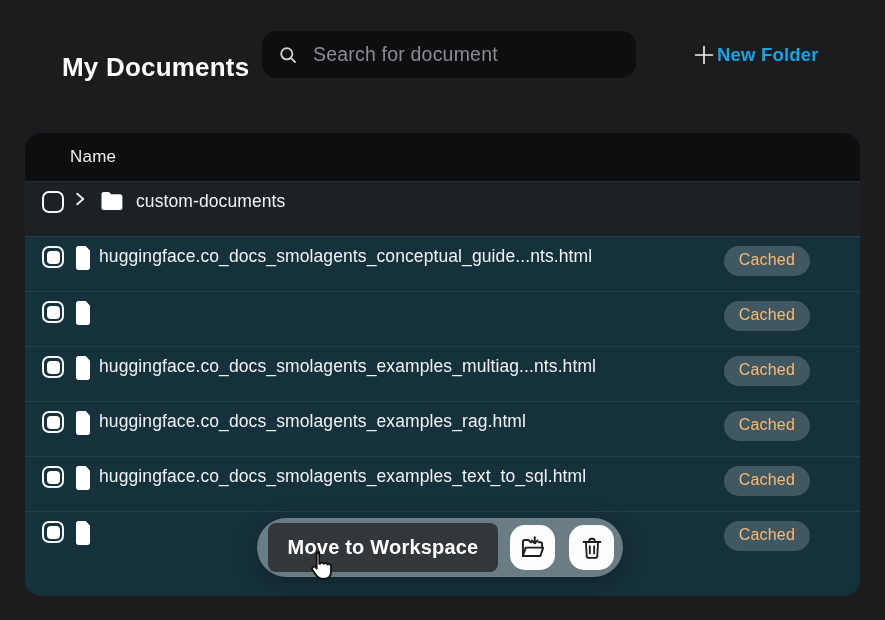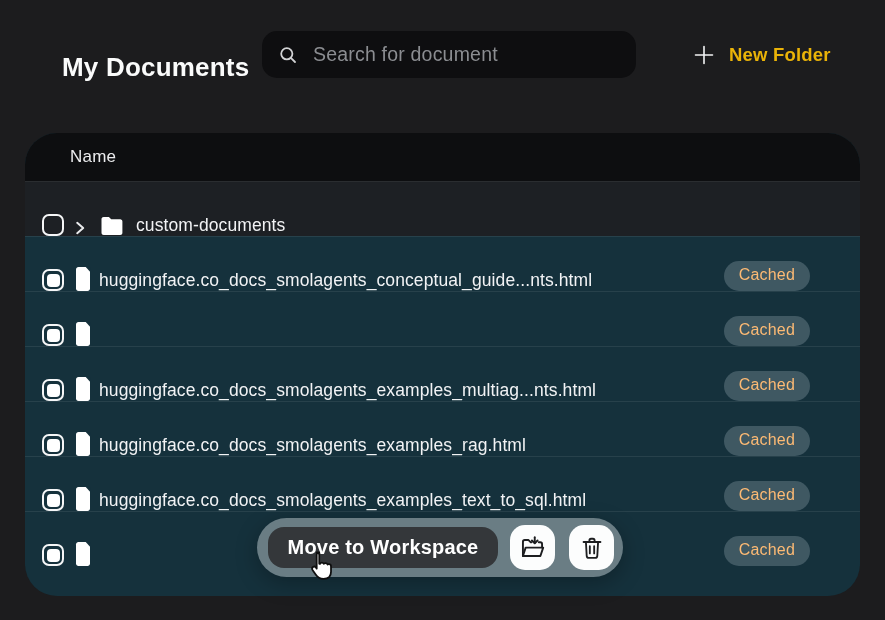--- a/index.html
+++ b/index.html
@@ -21,36 +21,36 @@
     padding:0 16px;box-sizing:border-box;
   }
   .search svg{flex:none;}
   .search input{
     flex:1;background:transparent;border:none;outline:none;
     color:#e6e7e9;font-size:19.5px;font-family:inherit;letter-spacing:.2px;
   }
   .search input::placeholder{color:#8b8d91;}
   .new-folder{
     position:absolute;left:686px;top:33px;height:44px;
-    display:flex;align-items:center;gap:13px;
+    display:flex;align-items:center;gap:1px;
     background:transparent;border:none;cursor:pointer;
-    color:#eab308;font-size:18.5px;font-weight:700;font-family:inherit;letter-spacing:.2px;
+    color:#0ea5e9;font-size:18.5px;font-weight:700;font-family:inherit;letter-spacing:.2px;
   }
   
   .doc-table{
     position:absolute;left:25px;top:133px;width:835px;height:463px;
-    border-radius:32px;overflow:hidden;background:#15313c;
+    border-radius:16px;overflow:hidden;background:#15313c;
   }
   .thead{
     height:48px;background:#0d0e10;display:flex;align-items:center;
     padding-left:45px;color:#ebecee;font-size:17px;letter-spacing:.2px;
   }
   .row{
-    height:55px;display:flex;align-items:flex-end;
-    padding:4px 50px 0 17px;box-sizing:border-box;
+    height:55px;display:flex;align-items:flex-start;
+    padding:9px 50px 0 17px;box-sizing:border-box;
     border-top:1px solid rgba(255,255,255,.08);
   }
   .row.plain{background:#1d2024;border-top-color:rgba(255,255,255,.06);}
   .row.selected{background:#15313c;}
   .checkbox{
     width:22px;height:22px;flex:none;position:relative;
     border:2px solid #f5f6f7;border-radius:7px;box-sizing:border-box;cursor:pointer;
   }
   .checkbox.checked::after{
     content:"";position:absolute;inset:2.5px;background:#fff;border-radius:4px;
@@ -69,22 +69,22 @@
   }
   
   .sel-toolbar{
     position:absolute;left:257px;top:518px;width:366px;height:59px;
     border-radius:30px;background:rgba(223,231,234,.42);
     display:flex;align-items:center;gap:12px;
     padding:0 9px 0 11px;box-sizing:border-box;z-index:5;
     box-shadow:0 6px 22px rgba(0,0,0,.28);
   }
   .tooltip{
-    width:230px;height:41px;flex:none;
-    background:rgba(44,46,48,.88);border-radius:16px;
+    width:230px;height:49px;flex:none;
+    background:rgba(44,46,48,.88);border-radius:8px;
     color:#fff;font-size:20px;font-weight:700;letter-spacing:.2px;
     display:flex;align-items:center;justify-content:center;cursor:pointer;
   }
   .tb-btn{
     width:45px;height:45px;flex:none;border:none;border-radius:15px;
     background:#fcfdfd;display:flex;align-items:center;justify-content:center;cursor:pointer;
   }
   .tb-btn + .tb-btn{margin-left:2px;}
   .cursor{position:absolute;left:304px;top:549px;z-index:9;pointer-events:none;}
 </style>

